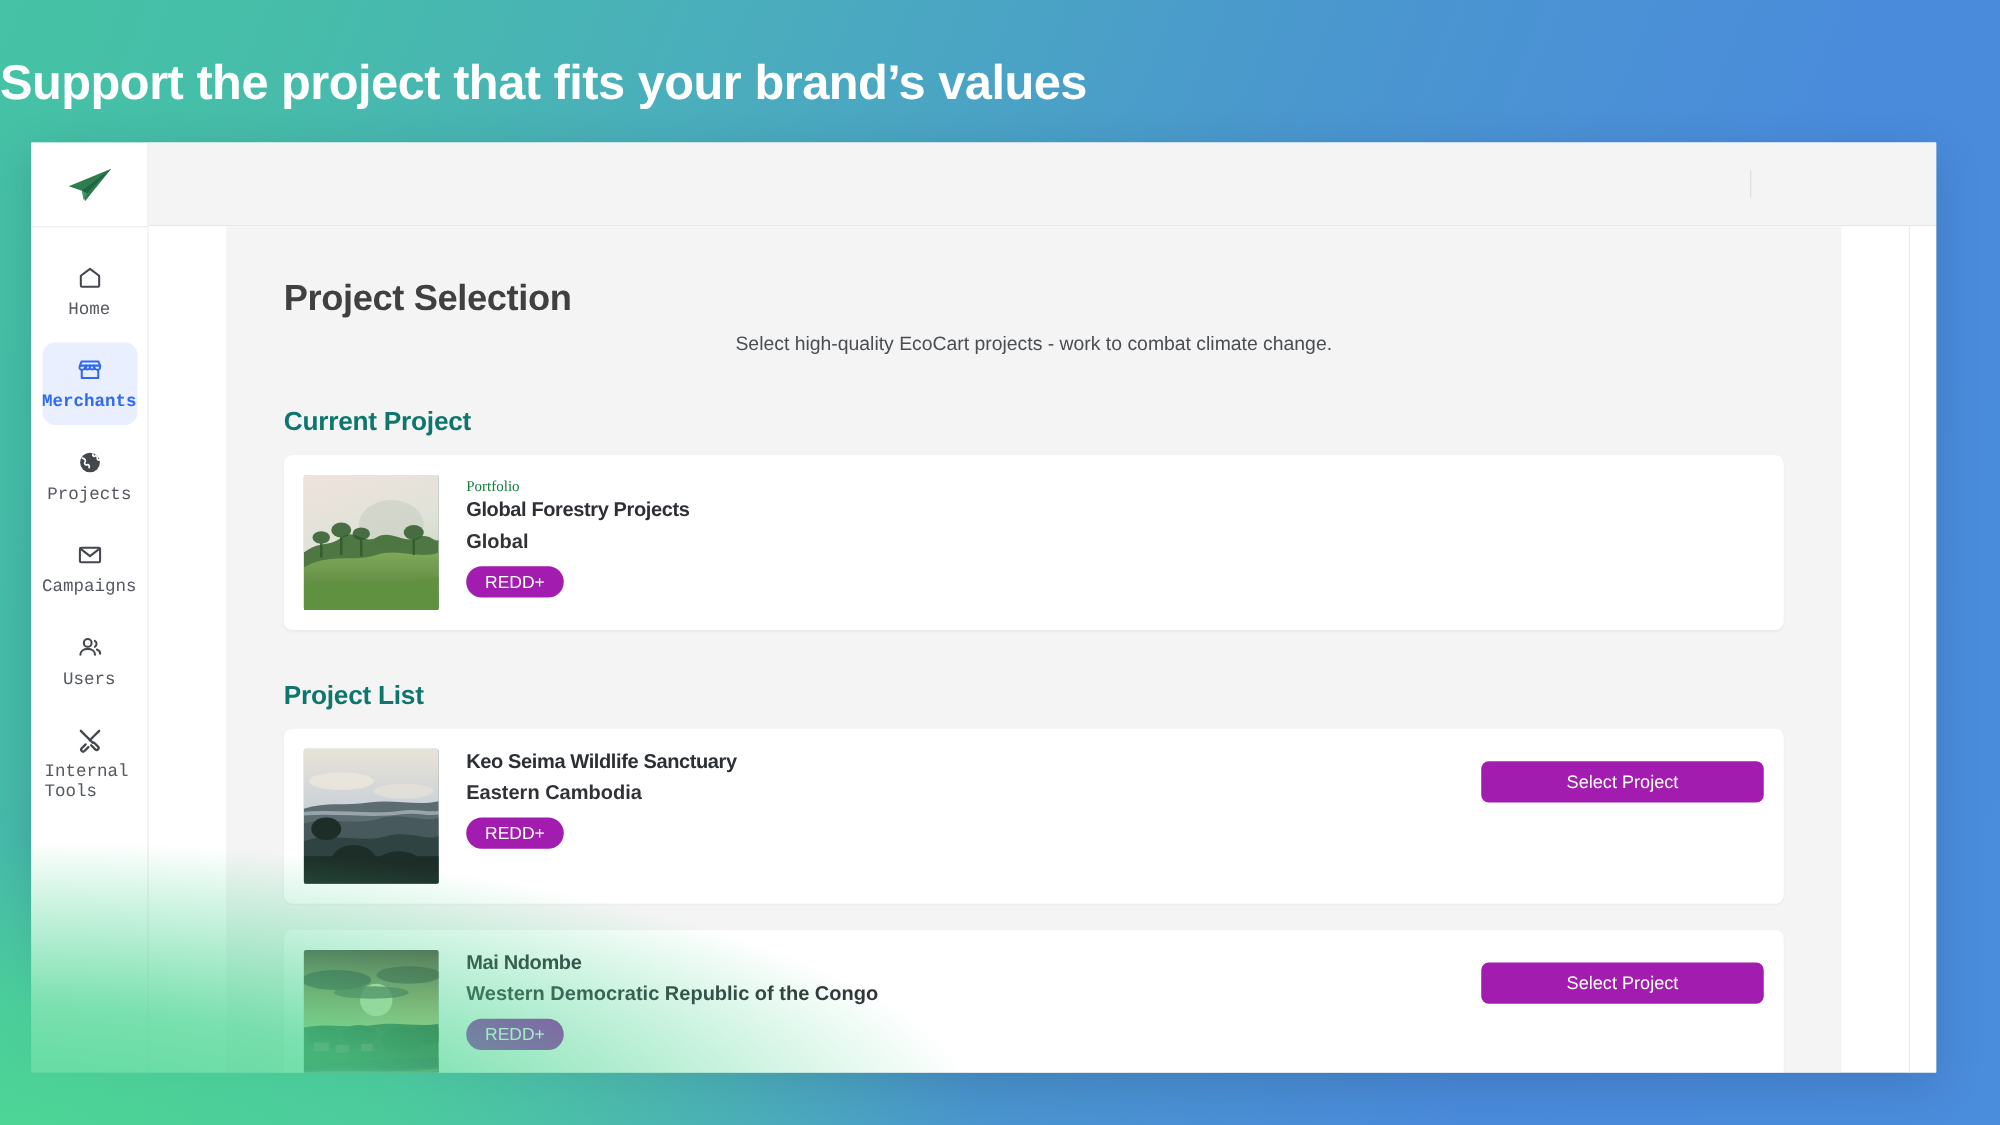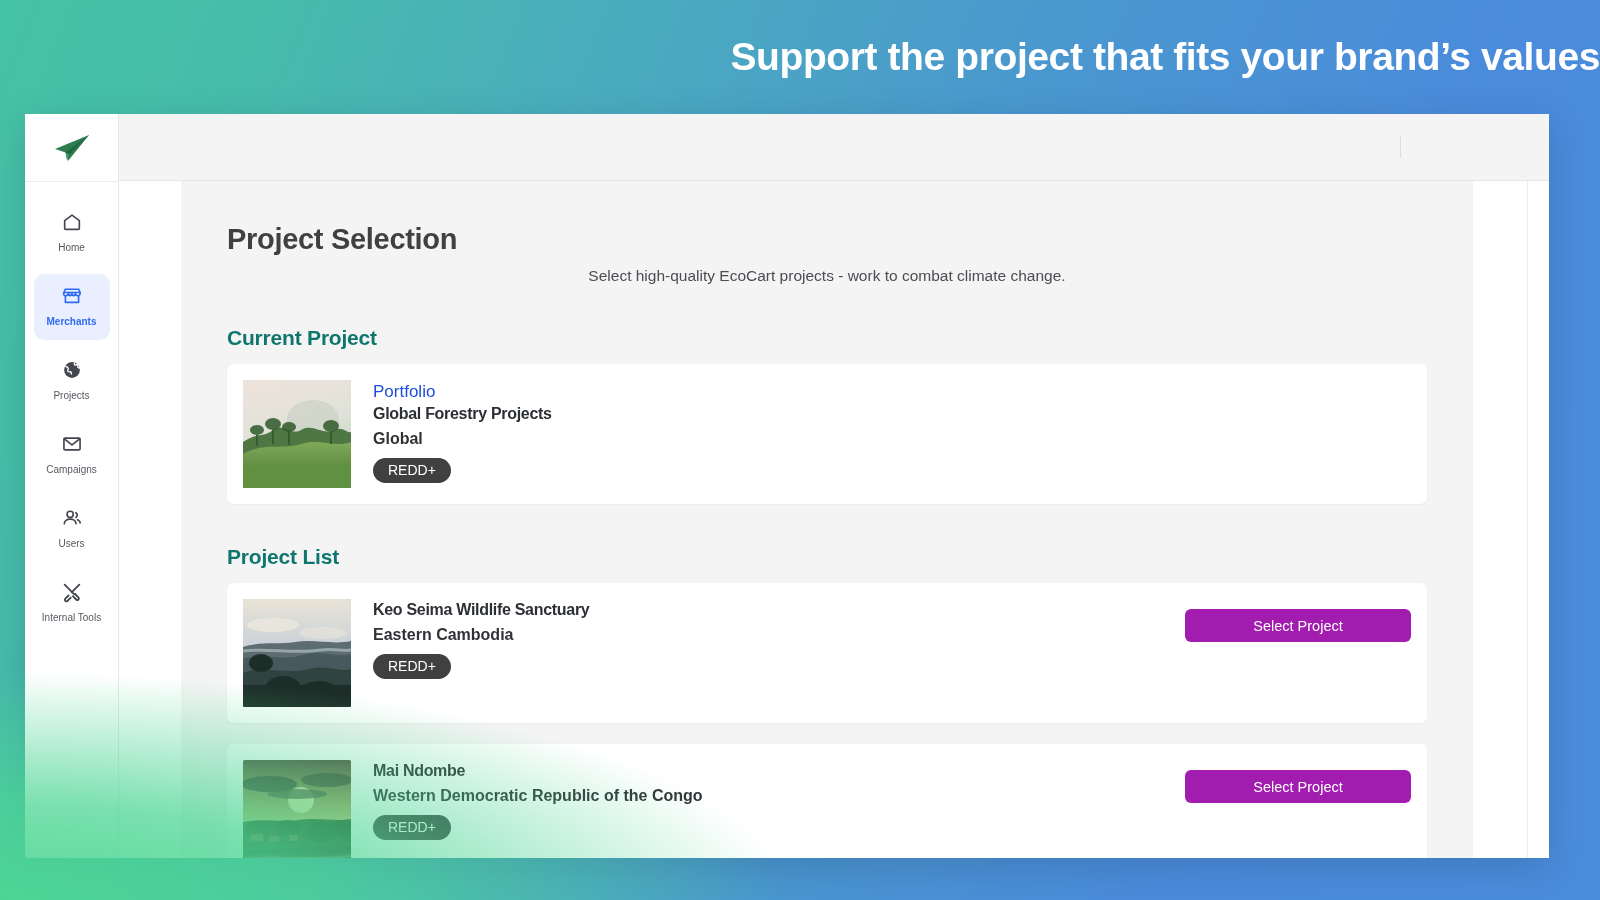--- a/index.html
+++ b/index.html
@@ -34,26 +34,26 @@
     background: radial-gradient(ellipse at 0% 100%,
        rgba(77,214,148,.95) 0%,
        rgba(77,214,148,.75) 26%,
        rgba(77,214,148,0) 62%);
     pointer-events: none;
   }
 
   
   #banner {
     position: absolute;
-    top: 0; left: 0;
+    top: 10px; left: 0;
     width: 1600px;
     height: 114px;
     display: flex;
     align-items: center;
-    justify-content: flex-end;
+    justify-content: flex-start;
   }
   #banner h1 {
     color: #ffffff;
     font-size: 39px;
     font-weight: 700;
     letter-spacing: -0.4px;
     text-align: center;
     line-height: 1.1;
   }
 
@@ -107,24 +107,25 @@
     cursor: pointer;
     color: #4b4f55;
   }
   .nav-item .nav-ico {
     display: flex;
     align-items: center;
     justify-content: center;
     height: 22px;
   }
   .nav-item .nav-label {
-    font-size: 10px;
+    font-size: 14px;
     line-height: 16px;
-    text-align: right;
+    text-align: left;
     color: #55595f;
+    font-family: Liberation Mono, monospace;
   }
   .nav-item.active {
     background: #e9effe;
   }
   .nav-item.active .nav-label {
     color: #2f6bf2;
     font-weight: 700;
   }
 
   
@@ -220,41 +221,42 @@
     width: 108px;
     height: 108px;
     border-radius: 2px;
     overflow: hidden;
     background: #9aa;
   }
   .thumb svg { display: block; width: 108px; height: 108px; }
 
   .card-body { flex: 1 1 auto; min-width: 0; padding-top: 2px; }
   .card-kicker {
-    font-size: 17px;
-    color: #1d4ed8;
+    font-size: 12px;
+    color: #15803d;
     margin-bottom: 3px;
+    font-family: Liberation Serif, serif;
   }
   .card-title {
     font-size: 16px;
     font-weight: 700;
     color: #2c2f33;
     letter-spacing: -0.3px;
     line-height: 1.18;
   }
   .card-region {
     margin-top: 6px;
     font-size: 16px;
     font-weight: 700;
     color: #303236;
   }
   .badge {
     display: inline-block;
     margin-top: 10px;
-    background: #404040;
+    background: #a21caf;
     color: #ffffff;
     font-size: 14px;
     padding: 5px 15px 6px;
     border-radius: 999px;
     line-height: 1;
   }
   .card-action {
     flex: 0 0 auto;
     align-self: flex-start;
     padding-top: 10px;

